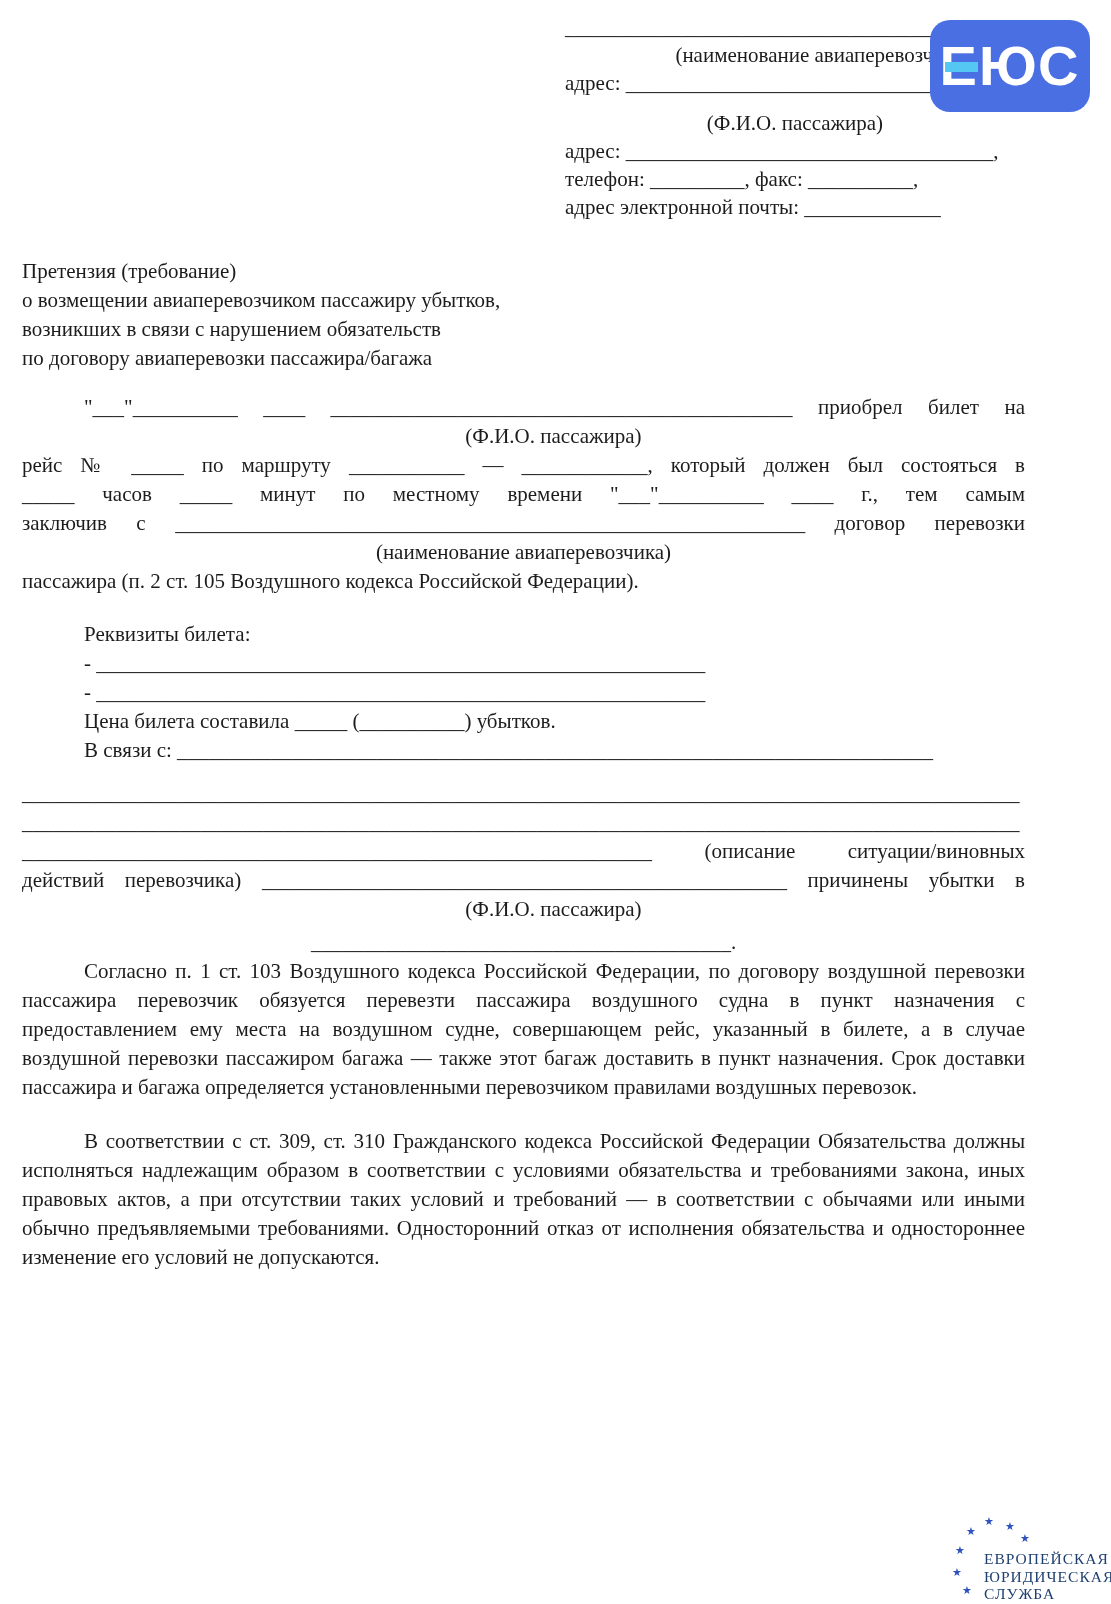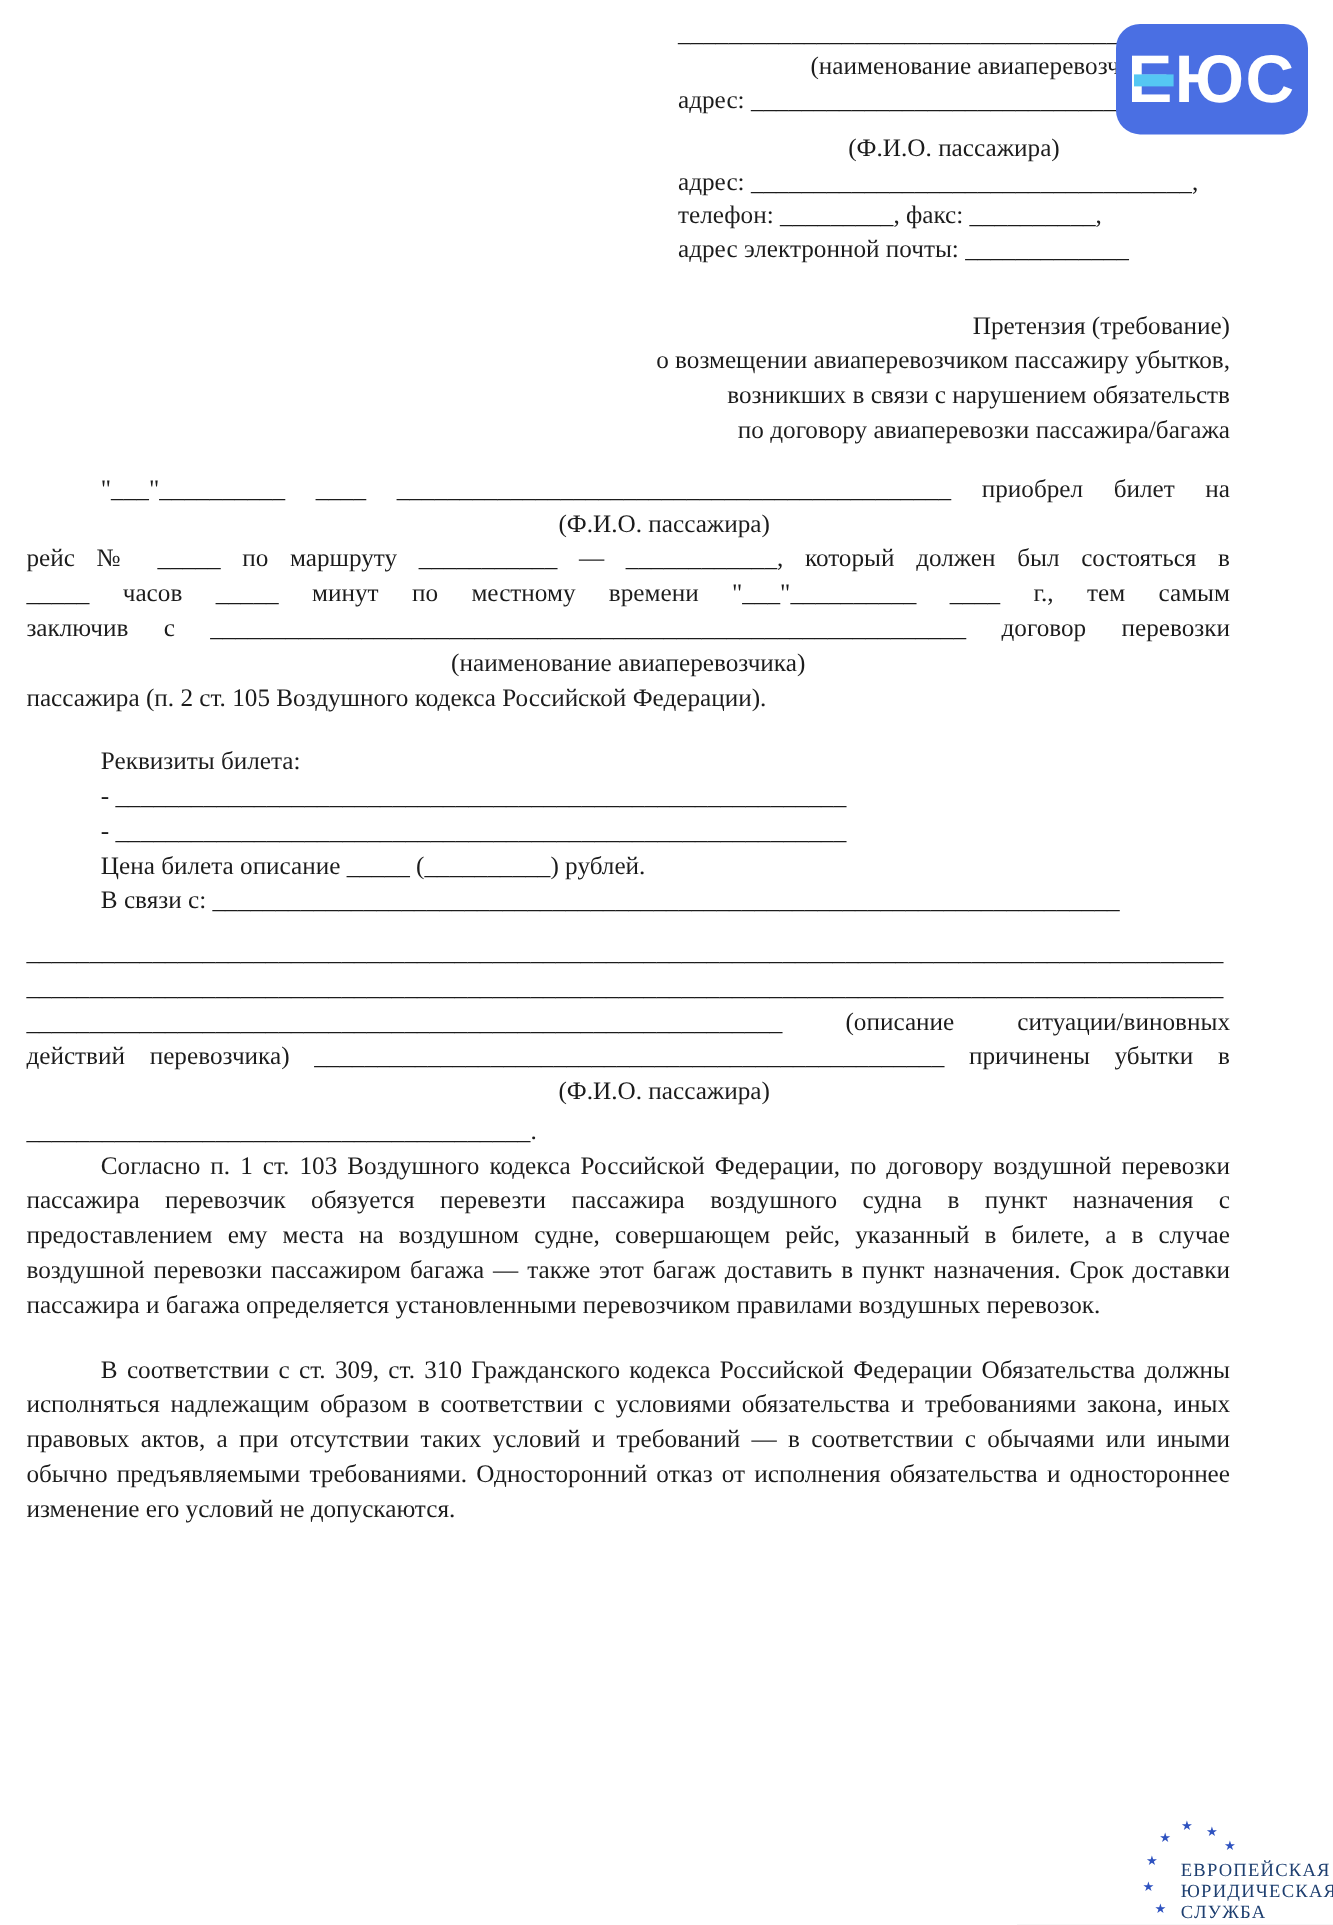--- a/index.html
+++ b/index.html
@@ -57,30 +57,30 @@
   .eus-bar {
     position: absolute;
     left: 15px; top: 42px;
     width: 33px; height: 10px;
     background: #55c7f3;
   }
 
   
   .title {
     margin-top: 36px;
-    text-align: right;
+    text-align: left;
   }
 
   
   .intro { margin-top: 20px; }
   .jline { text-align: justify; text-align-last: justify; -moz-text-align-last: justify; }
   .ind { padding-left: 62px; }
   .ticket { margin-top: 24px; }
   .situation { margin-top: 14px; }
-  .situation .closing { margin-top: 4px; }
+  .situation .closing { margin-top: 4px; text-align: center; }
   .para { text-align: justify; text-indent: 62px; }
   .para1 { margin-top: 0px; }
   .para2 { margin-top: 25px; }
 
   
   .footer-logo {
     position: absolute;
     left: 930px; top: 1480px;
     width: 181px; height: 124px;
   }
@@ -148,21 +148,21 @@
       <div class="jline">_____ часов _____ минут по местному времени "___"__________ ____ г., тем самым</div>
       <div class="jline">заключив с ____________________________________________________________ договор перевозки</div>
       <div class="cap">(наименование авиаперевозчика)</div>
       <div>пассажира (п. 2 ст. 105 Воздушного кодекса Российской Федерации).</div>
     </div>
 
     <div class="ticket">
       <div class="ind">Реквизиты билета:</div>
       <div class="ind">- __________________________________________________________</div>
       <div class="ind">- __________________________________________________________</div>
-      <div class="ind">Цена билета описание _____ (__________) рублей.</div>
+      <div class="ind">Цена билета составила _____ (__________) убытков.</div>
       <div class="ind">В связи с: ________________________________________________________________________</div>
     </div>
 
     <div class="situation">
       <div>_______________________________________________________________________________________________</div>
       <div>_______________________________________________________________________________________________</div>
       <div class="jline">____________________________________________________________ (описание ситуации/виновных</div>
       <div class="jline">действий перевозчика) __________________________________________________ причинены убытки в</div>
       <div class="cap shift30">(Ф.И.О. пассажира)</div>
       <div class="closing">________________________________________.</div>

